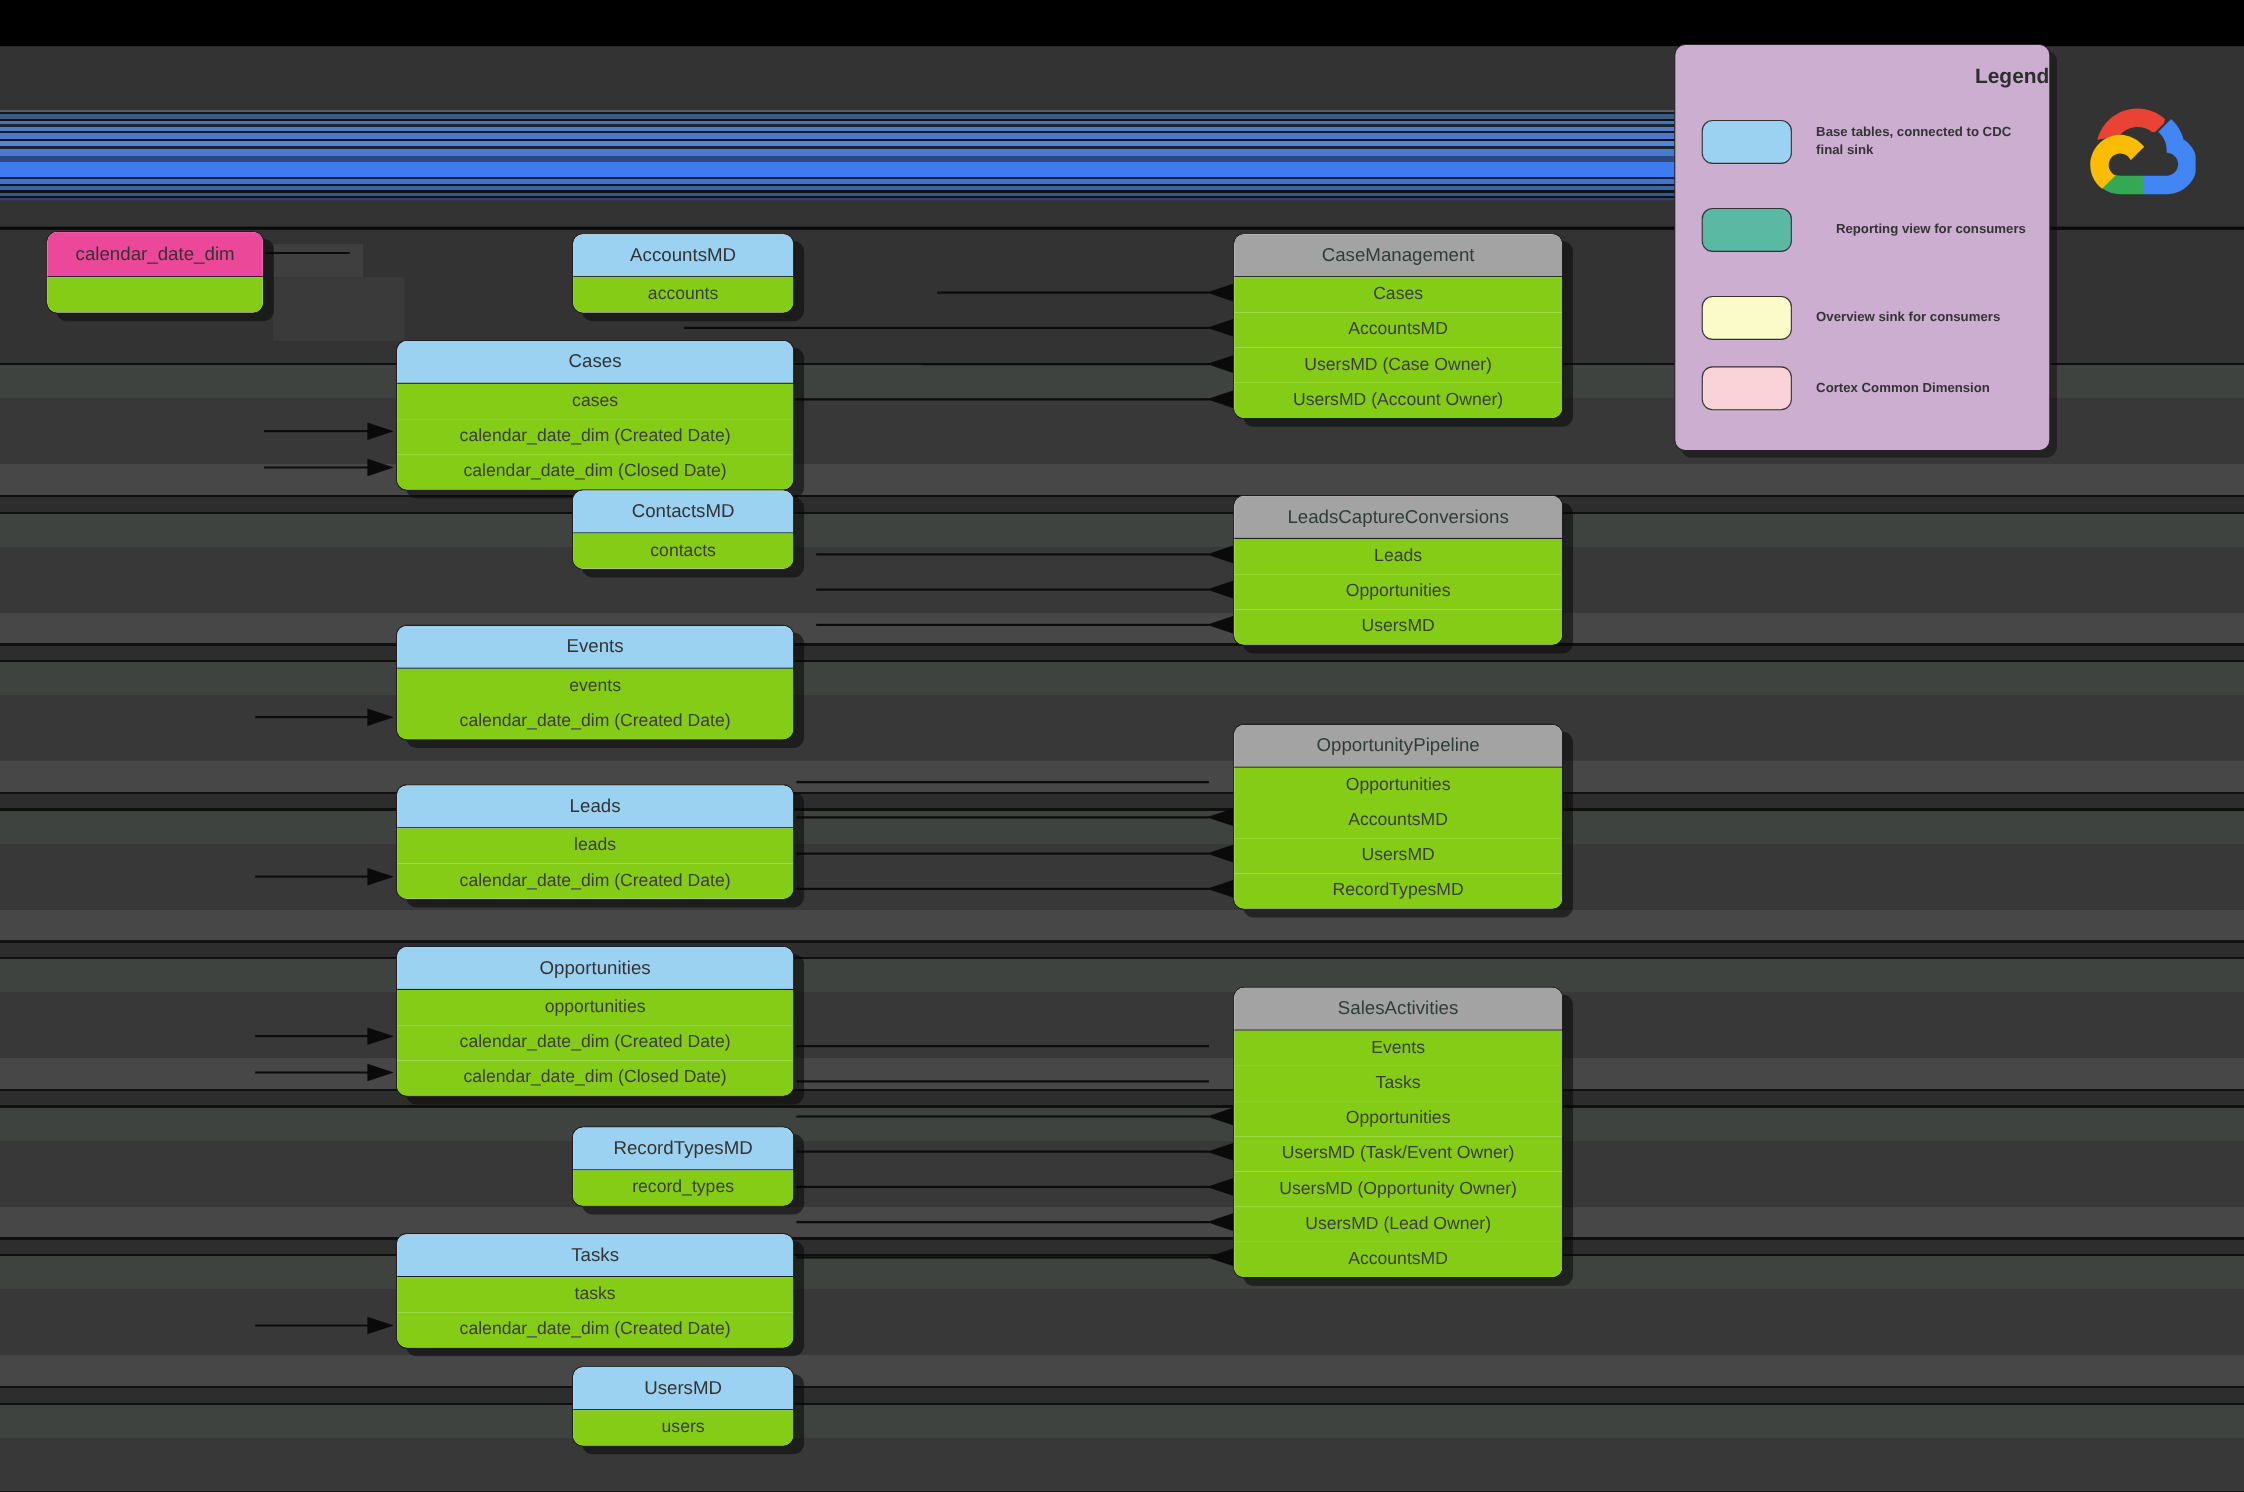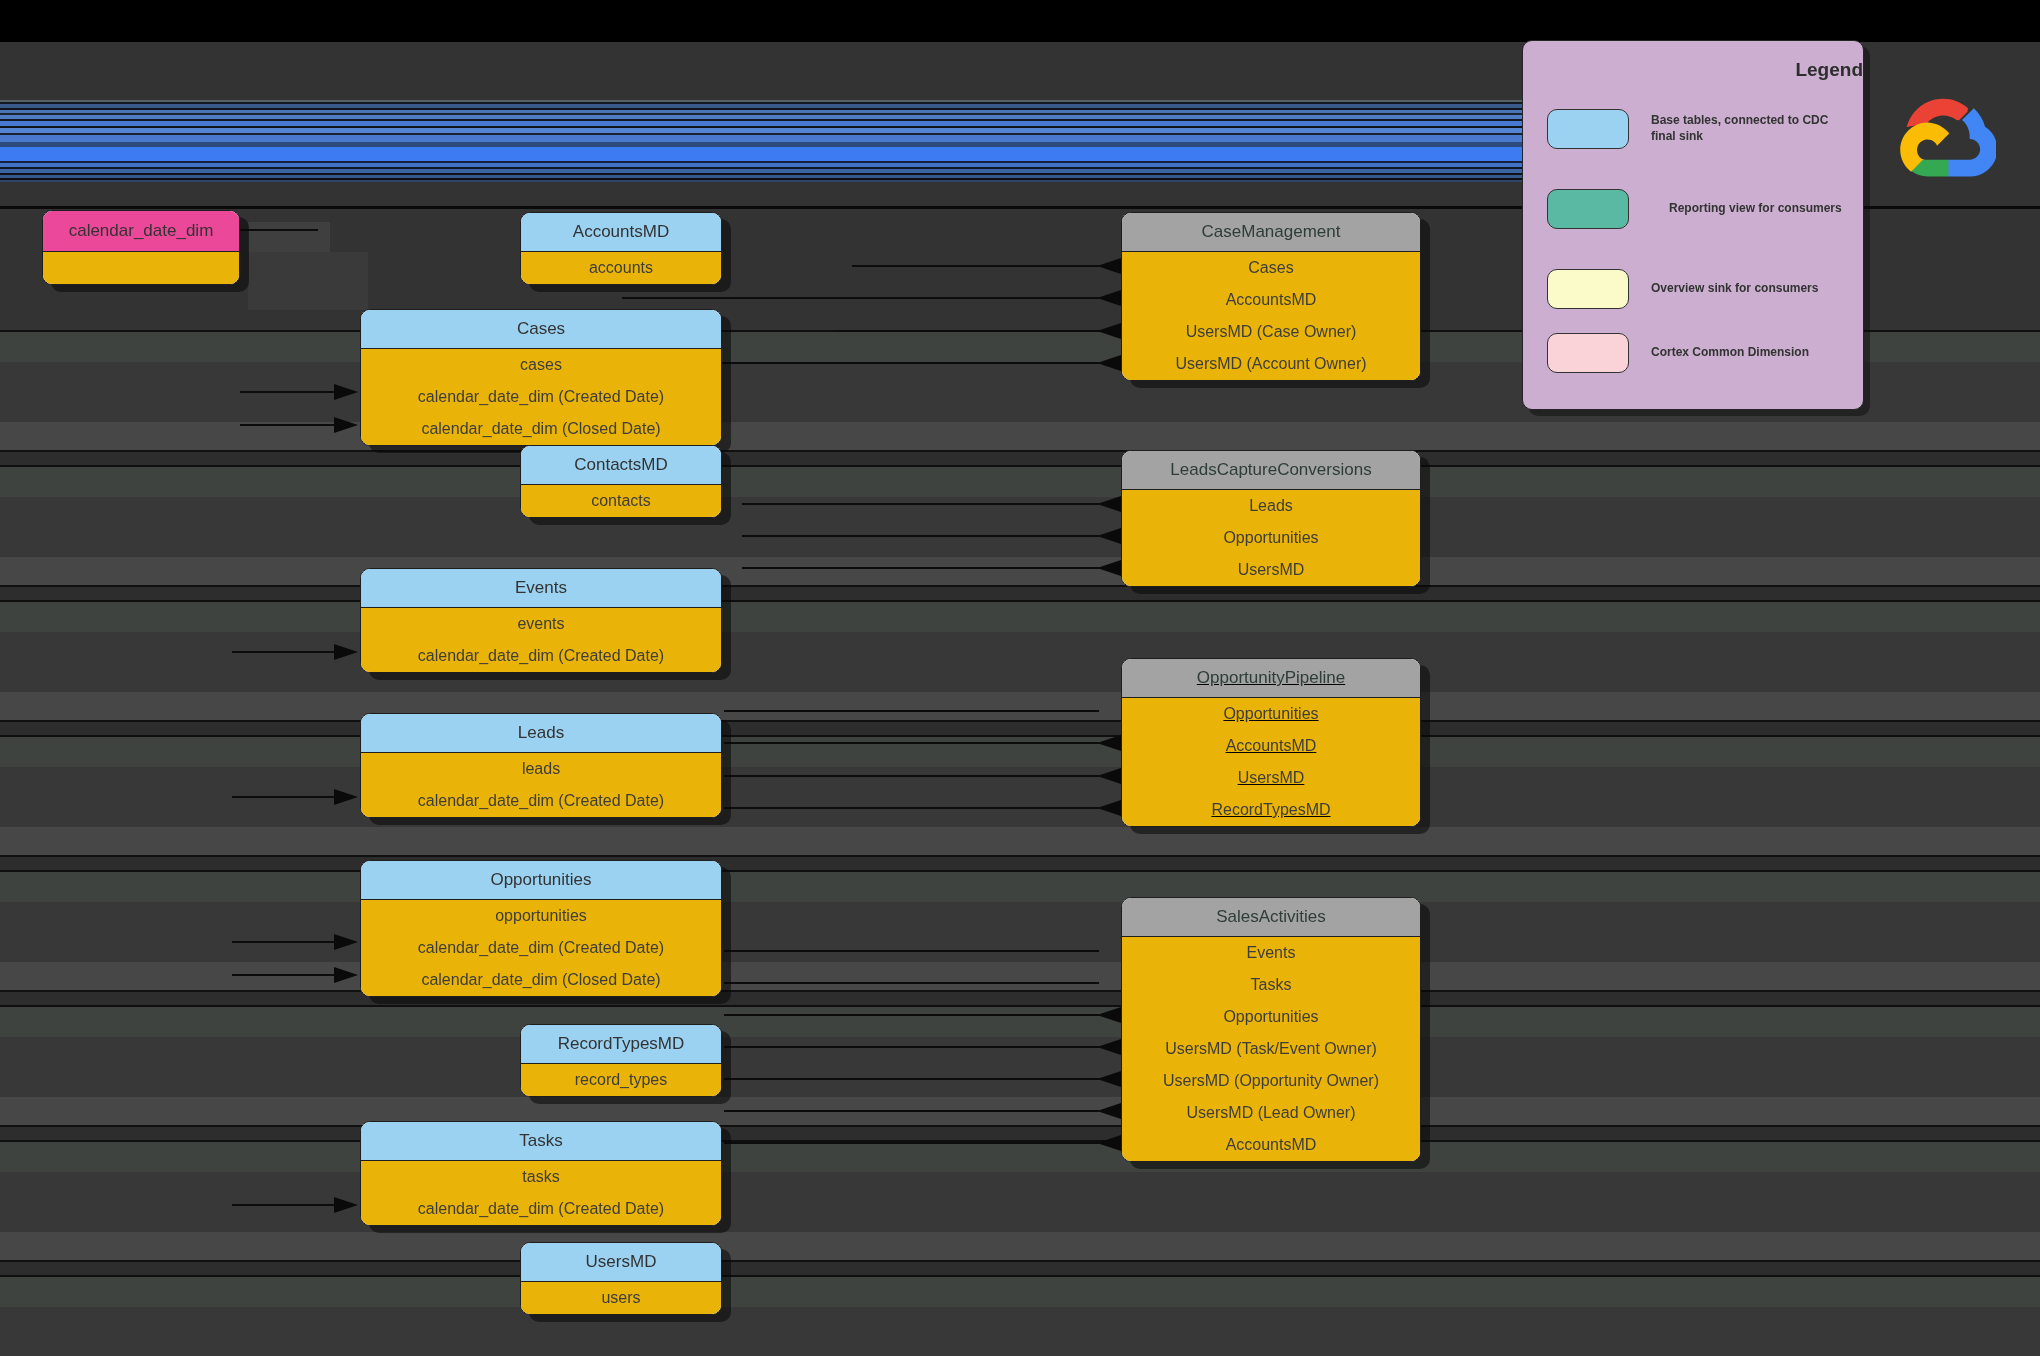--- a/index.html
+++ b/index.html
@@ -44,21 +44,21 @@
     background:#fff;overflow:hidden;
     box-shadow:9px 7px 0 rgba(8,8,8,0.55);
   }
   .tbl .hdr{
     height:38px;line-height:38px;text-align:center;
     font-size:17px;color:#333;border-bottom:1.5px solid #1e1e1e;
   }
   .hdr.blue{background:#9bd2f2;}
   .hdr.teal{background:#a3a3a3;color:#2e3d39;}
   .hdr.pink{background:#ec4899;height:40px;line-height:40px;}
-  .tbl .row{height:32px;line-height:32px;text-align:center;font-size:16px;color:#3d3d3d;background:#eab308;}
+  .tbl .row{height:32px;line-height:32px;text-align:center;font-size:16px;color:#3d3d3d;background:#84cc16;}
   
   .legend{
     position:absolute;left:1522px;top:40px;width:340px;height:368px;
     background:#cbaed0;border:1px solid #242424;border-radius:10px;
     box-shadow:6px 6px 0 rgba(8,8,8,0.45);
   }
   .legend-title{position:absolute;top:18px;left:0;width:100%;text-align:right;font-size:19px;font-weight:bold;color:#2d2d2d;}
   .legend-item{position:absolute;left:24px;display:flex;align-items:center;gap:22px;}
   .swatch{width:80px;height:38px;border:1.5px solid #333;border-radius:10px;flex:0 0 auto;}
   .sw-blue{background:#9bd2f2;}
@@ -202,21 +202,21 @@
     <div class="row">UsersMD (Account Owner)</div>
   </div>
 
   <div class="tbl" style="left:1121px;top:450px;width:298px;">
     <div class="hdr teal">LeadsCaptureConversions</div>
     <div class="row">Leads</div>
     <div class="row">Opportunities</div>
     <div class="row">UsersMD</div>
   </div>
 
-  <div class="tbl" style="left:1121px;top:658px;width:298px;text-decoration:underline;">
+  <div class="tbl" style="left:1121px;top:658px;width:298px;">
     <div class="hdr teal">OpportunityPipeline</div>
     <div class="row">Opportunities</div>
     <div class="row">AccountsMD</div>
     <div class="row">UsersMD</div>
     <div class="row">RecordTypesMD</div>
   </div>
 
   <div class="tbl" style="left:1121px;top:897px;width:298px;">
     <div class="hdr teal">SalesActivities</div>
     <div class="row">Events</div>

